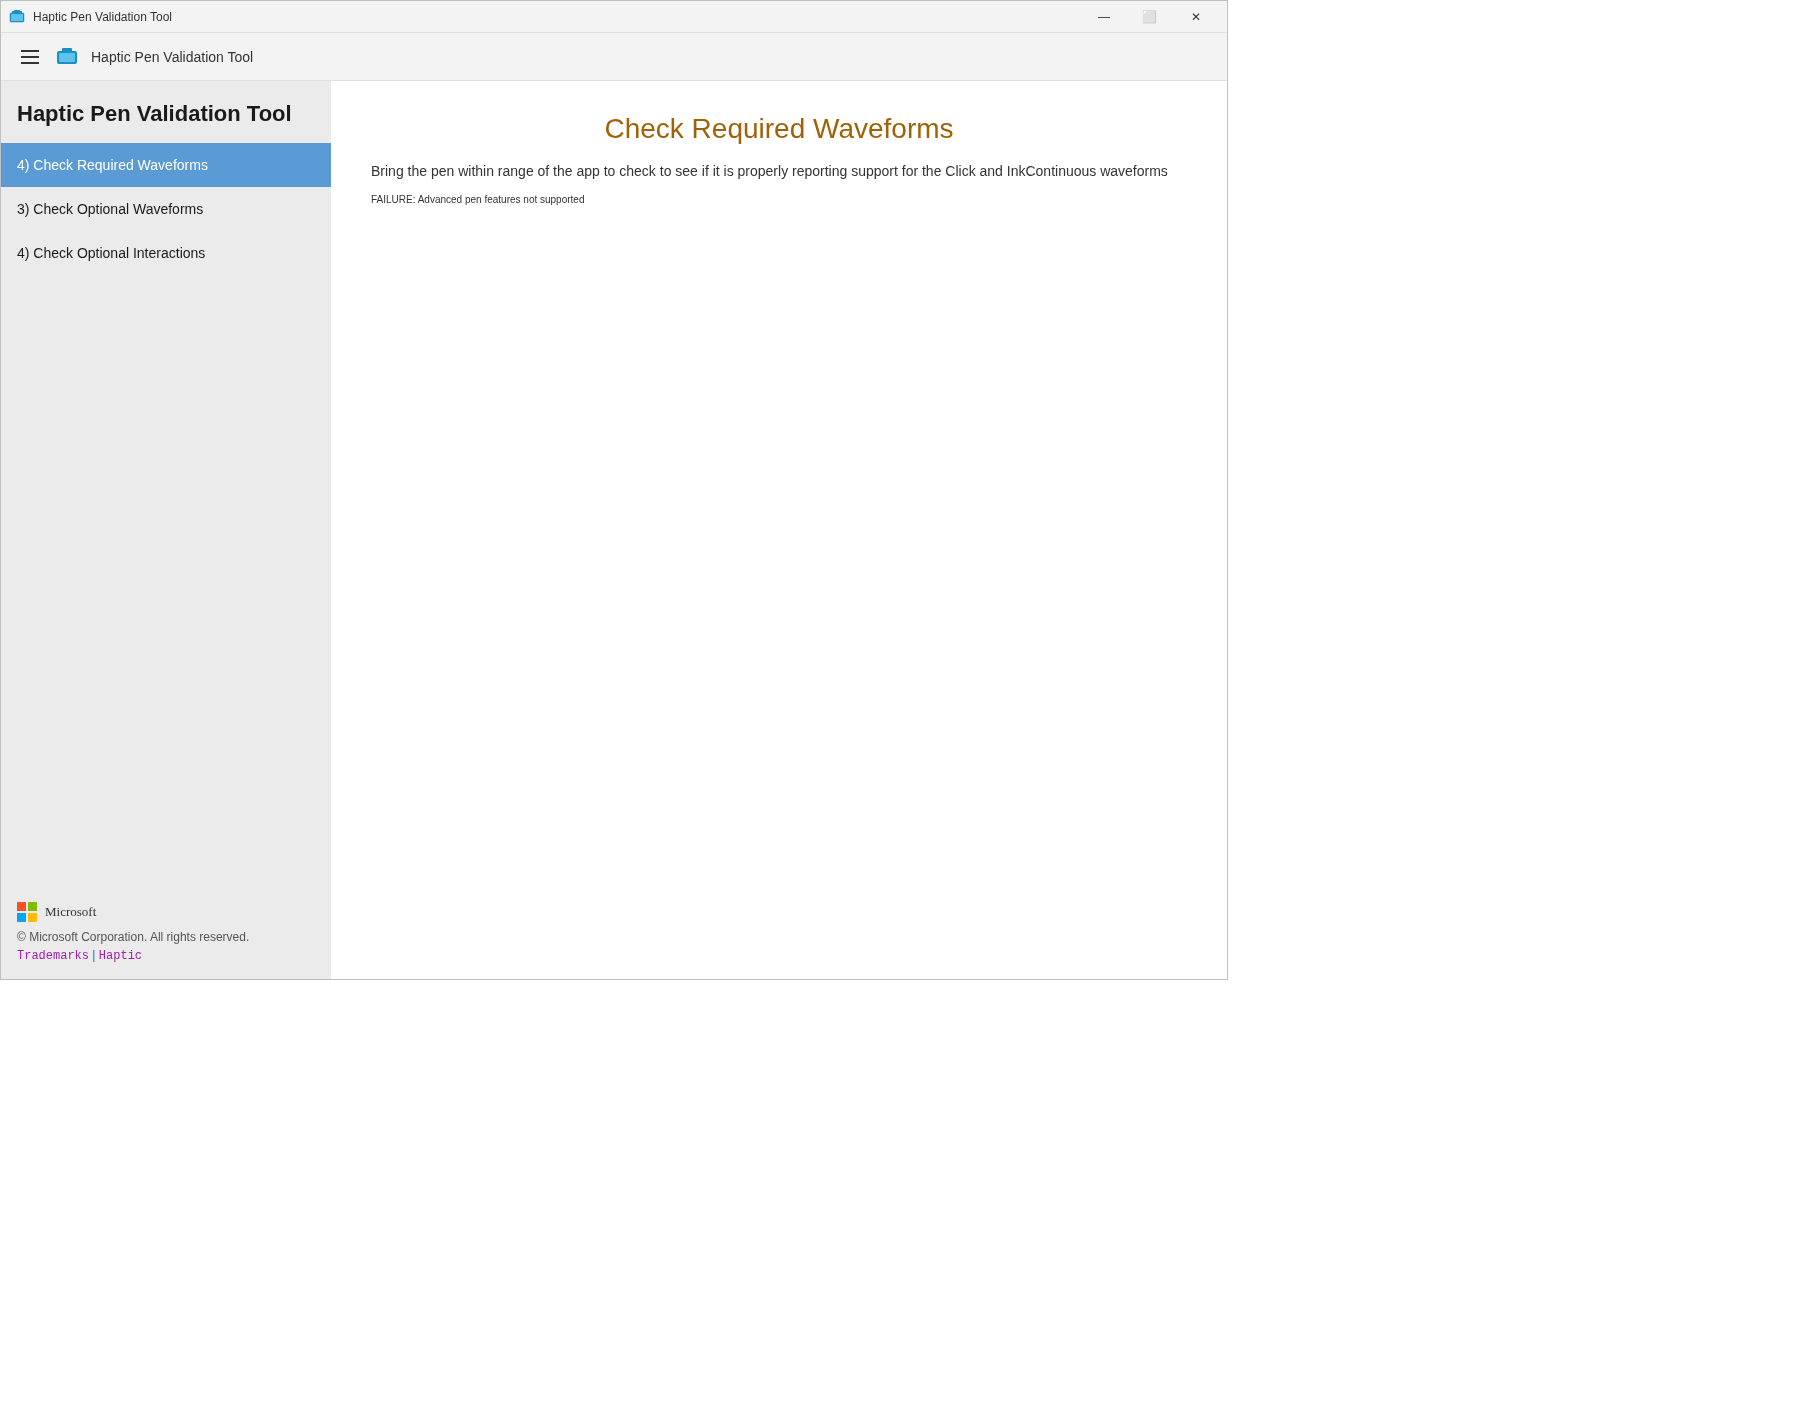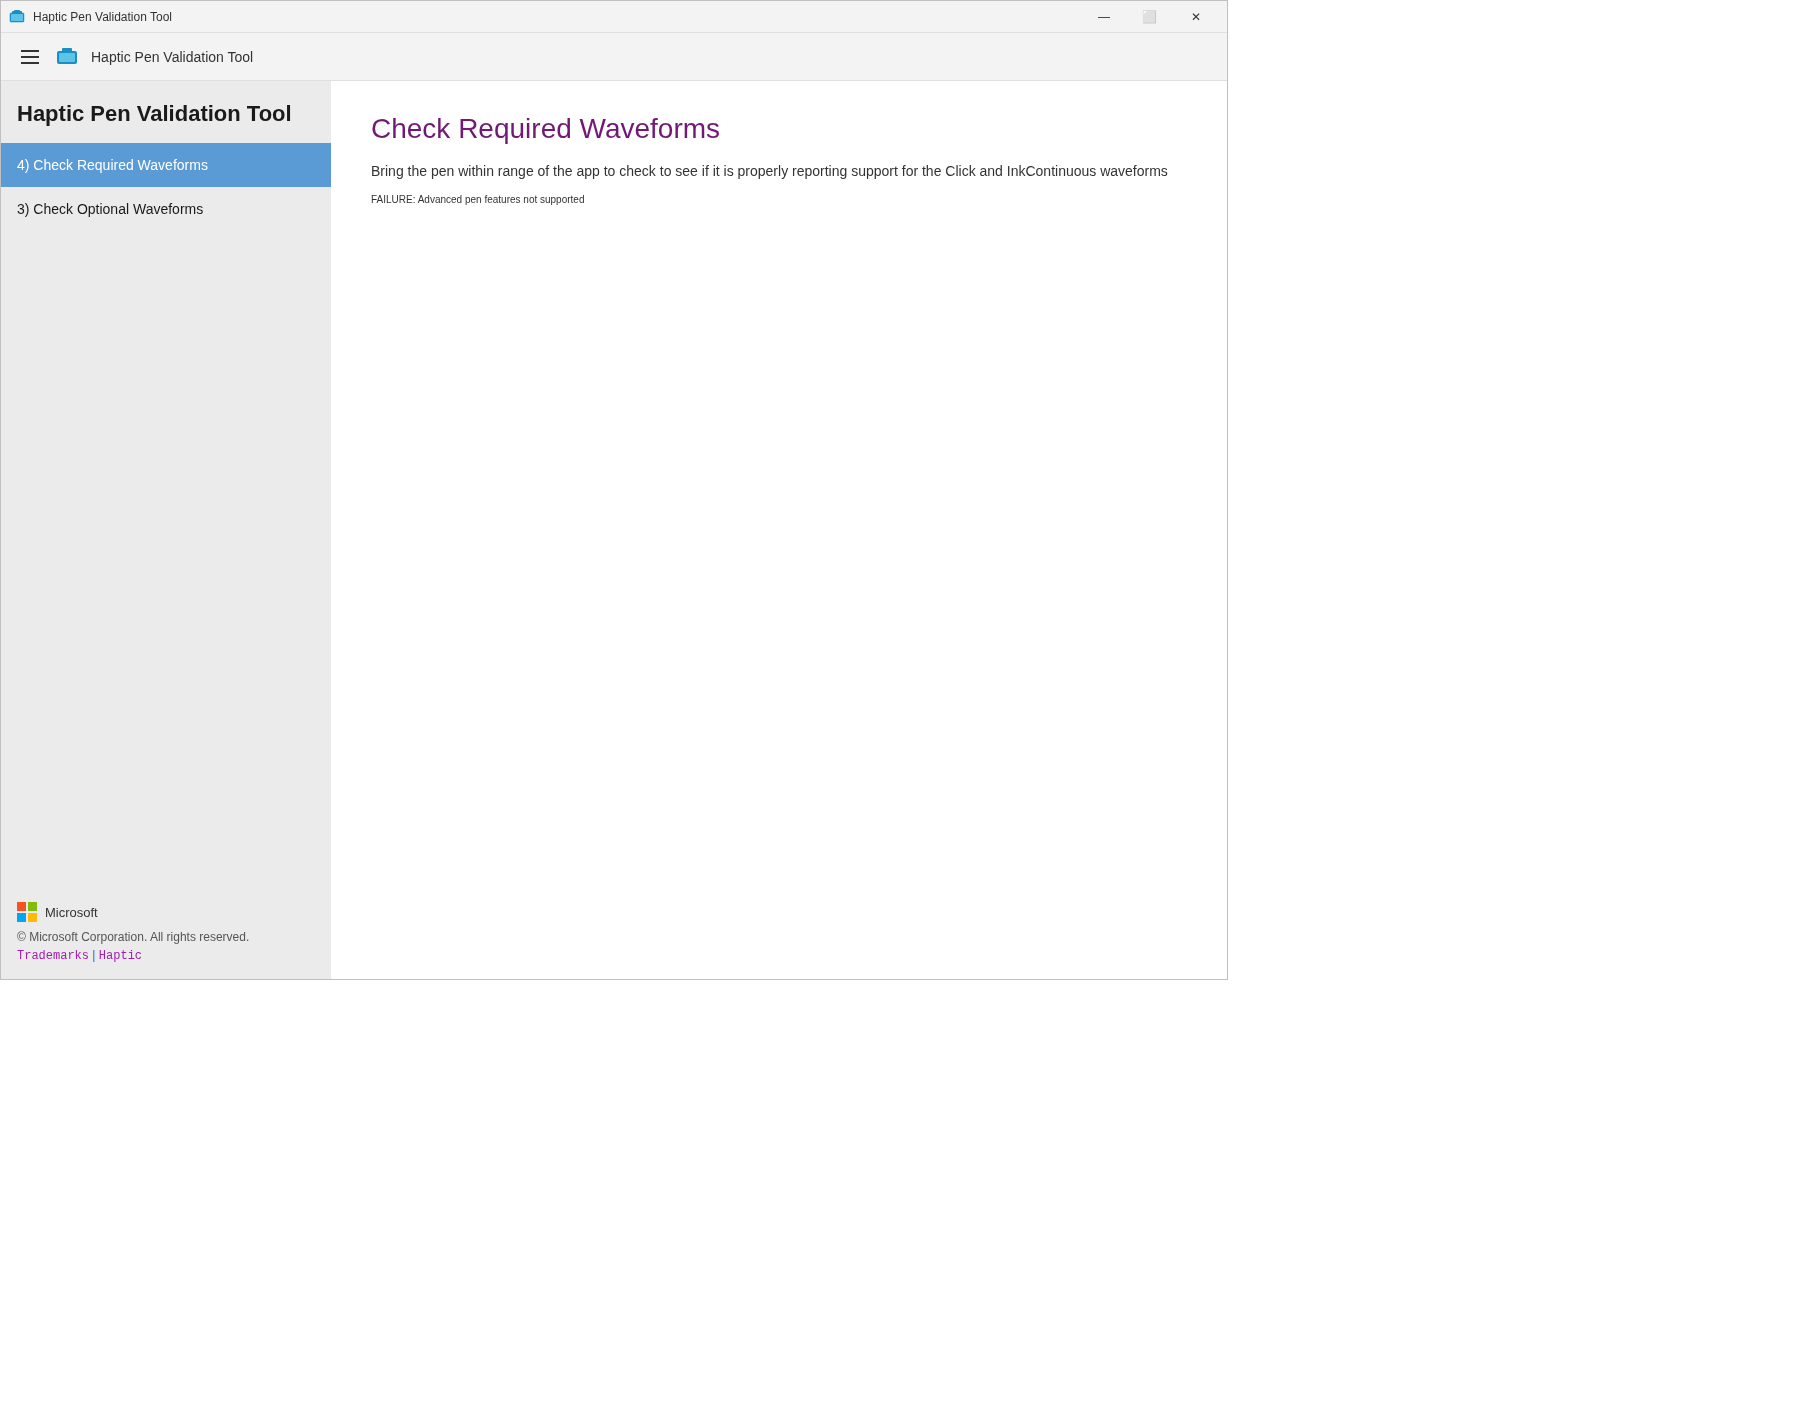--- a/index.html
+++ b/index.html
@@ -162,20 +162,21 @@
 
     .ms-red { background: #f35325; }
     .ms-green { background: #81bc06; }
     .ms-blue { background: #05a6f0; }
     .ms-yellow { background: #ffba08; }
 
     .ms-logo-text {
       font-size: 13px;
       color: #333;
       font-weight: 400;
+      font-family: Liberation Serif, serif;
     }
 
     .copyright-text {
       font-size: 12px;
       color: #555;
       margin-bottom: 4px;
     }
 
     .footer-links {
       font-size: 12px;
@@ -192,22 +193,23 @@
     .content-area {
       flex: 1;
       background: #ffffff;
       padding: 32px 40px;
       overflow-y: auto;
     }
 
     .content-title {
       font-size: 28px;
       font-weight: 400;
-      color: #701a75;
+      color: #a16207;
       margin-bottom: 16px;
+      text-align: center;
     }
 
     .content-description {
       font-size: 14px;
       color: #333;
       margin-bottom: 12px;
       line-height: 1.5;
     }
 
     .content-status {
@@ -261,20 +263,23 @@
 
   <div class="sidebar">
     <div class="sidebar-app-title">Haptic Pen Validation Tool</div>
 
     <div class="nav-item active">
       <span>4) Check Required Waveforms</span>
     </div>
     <div class="nav-item">
       <span>3) Check Optional Waveforms</span>
     </div>
+    <div class="nav-item">
+      <span>4) Check Optional Interactions</span>
+    </div>
 
     <div class="sidebar-footer">
       <div class="microsoft-logo">
         <div class="ms-logo-grid">
           <div class="ms-square ms-red"></div>
           <div class="ms-square ms-green"></div>
           <div class="ms-square ms-blue"></div>
           <div class="ms-square ms-yellow"></div>
         </div>
         <span class="ms-logo-text">Microsoft</span>

